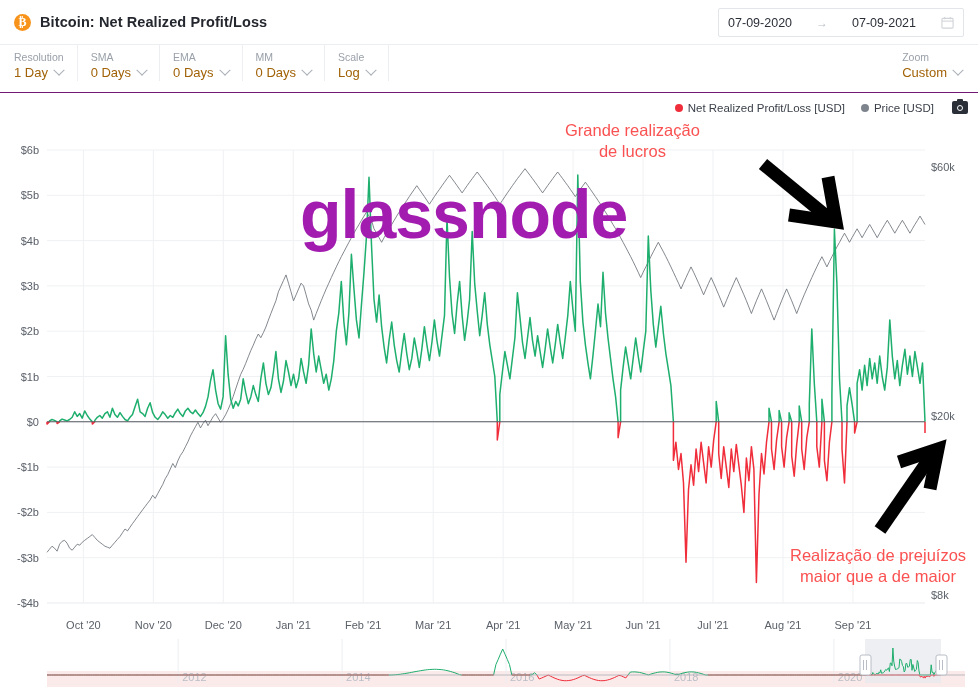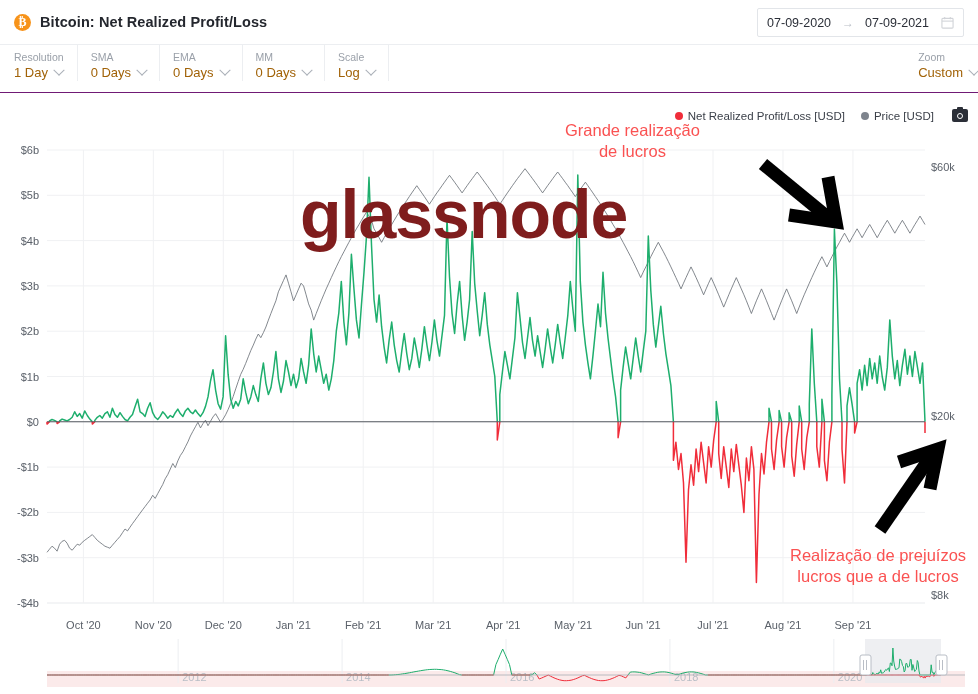--- a/index.html
+++ b/index.html
@@ -22,21 +22,21 @@
     background:#f7931a;color:#fff;flex:0 0 auto;
     display:flex;align-items:center;justify-content:center;
     font-size:12px;font-weight:bold;line-height:1;
     font-family:"Liberation Serif", serif;
   }
   .title{margin-left:9px;font-size:14.5px;font-weight:bold;color:#24272e;letter-spacing:.1px;}
   .daterange{
     position:absolute;right:14px;top:8px;
     height:29px;border:1px solid #e2e5e9;border-radius:2px;
     display:flex;align-items:center;padding:0 9px;box-sizing:border-box;
-    font-size:12.5px;color:#2b2f38;background:#fff;
+    font-size:12.5px;color:#2b2f38;background:#fff;gap:13px;
   }
   .daterange .arrow{color:#b9bec6;margin:0 11px;font-size:12px;}
   .cal-icon{margin-left:12px;opacity:.45;display:flex;align-items:center;}
 
   
   .toolbar{
     position:relative;height:48px;border-bottom:1px solid #701a75;
     display:flex;align-items:flex-start;box-sizing:border-box;
   }
   .tb-cell{
@@ -47,26 +47,26 @@
   }
   .tb-cell:first-child{padding-left:14px;}
   .tb-label{font-size:10.5px;color:#9aa0a9;line-height:13px;margin-bottom:1px;}
   .tb-value{font-size:13px;color:#a16207;line-height:16px;display:flex;align-items:center;}
   .caret{
     display:inline-block;margin-left:7px;width:7px;height:7px;
     border-right:1.3px solid #aab0b8;border-bottom:1.3px solid #aab0b8;
     transform:rotate(45deg) translate(-2px,-2px);
   }
   .tb-spacer{flex:1;border-right:1px solid #eceef1;}
-  .tb-zoom{border-right:none;padding-right:0;}
+  .tb-zoom{border-right:none;padding-right:16px;}
 
   
   .legend{
     position:absolute;right:10px;top:101px;
-    display:flex;align-items:flex-end;font-size:11.5px;color:#3a3f48;margin-top:8px;
+    display:flex;align-items:flex-end;font-size:11.5px;color:#3a3f48;
   }
   .lg-item{display:flex;align-items:center;margin-left:16px;white-space:nowrap;}
   .dot{width:8px;height:8px;border-radius:50%;margin-right:5px;}
   .cam{
     margin-left:18px;width:16px;height:13px;background:#2b2f38;border-radius:2px;
     position:relative;
   }
   .cam:before{
     content:"";position:absolute;left:4.5px;top:-2.5px;width:6px;height:3px;
     background:#2b2f38;border-radius:1px 1px 0 0;
@@ -83,21 +83,21 @@
   .ylab{font-size:11px;fill:#5a6069;font-family:"Liberation Sans",sans-serif;}
   .xlab{font-size:11px;fill:#5a6069;font-family:"Liberation Sans",sans-serif;}
   .grid{stroke:#f0f1f3;stroke-width:1;}
   .zeroline{stroke:#55595f;stroke-width:1.1;}
   .priceline{fill:none;stroke:#6d727a;stroke-width:.85;}
   .profitline{fill:none;stroke:#1eae6d;stroke-width:1.5;stroke-linejoin:round;}
   .lossline{fill:none;stroke:#f02d3a;stroke-width:1.5;stroke-linejoin:round;}
 
   .watermark{
     position:absolute;left:300px;top:175px;
-    font-size:68px;color:#7f1d1d;font-weight:bold;letter-spacing:-1px;
+    font-size:68px;color:#a21caf;font-weight:bold;letter-spacing:-1px;
     font-family:"Liberation Sans",sans-serif;pointer-events:none;user-select:none;
   }
 
   .anno{
     position:absolute;color:#fa5252;font-size:16.5px;line-height:21px;
     text-align:center;white-space:nowrap;
   }
   .anno1{left:565px;top:120px;}
   .anno2{left:790px;top:545px;text-align:center;}
 
@@ -248,21 +248,21 @@
   </div>
 
   <div class="watermark">glassnode</div>
 
   <div class="anno anno1">
     <div>Grande realização</div>
     <div>de lucros</div>
   </div>
   <div class="anno anno2">
     <div>Realização de prejuízos</div>
-    <div>lucros que a de lucros</div>
+    <div>maior que a de maior</div>
   </div>
 
   <svg style="position:absolute;left:0;top:0;width:978px;height:694px;pointer-events:none;">
     <g>
       <path d="M763,164 L830,219" stroke="#000" stroke-width="13" stroke-linecap="butt"></path>
       <path d="M789,215 L836,222 L828,177" fill="none" stroke="#000" stroke-width="13" stroke-linejoin="miter" stroke-linecap="butt"></path>
     </g>
     <g>
       <path d="M880,530 L934,452" stroke="#000" stroke-width="13" stroke-linecap="butt"></path>
       <path d="M899,462 L938,449 L930,489" fill="none" stroke="#000" stroke-width="13" stroke-linejoin="miter" stroke-linecap="butt"></path>

